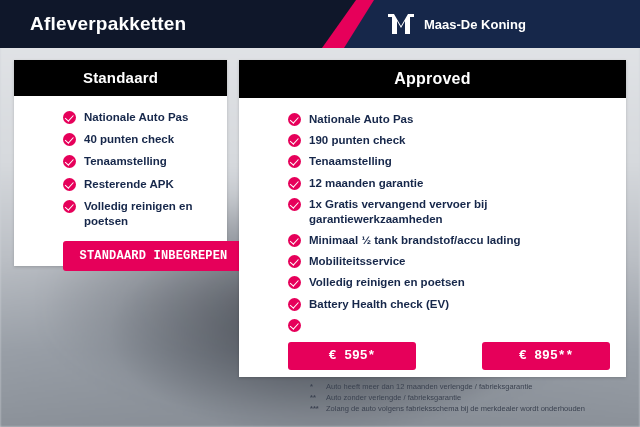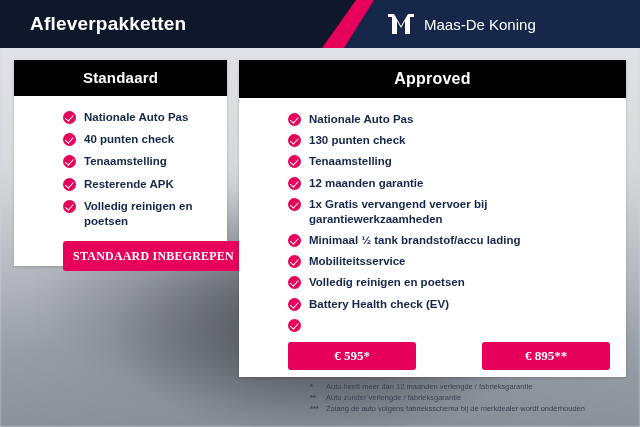--- a/index.html
+++ b/index.html
@@ -66,22 +66,22 @@
     align-items: center;
     padding-left: 44px;
   }
   .brand-mark {
     width: 26px; height: 24px;
     margin-right: 10px;
     flex: none;
   }
   .brand-name {
     color: #ffffff;
-    font-size: 15px;
-    font-weight: normal;
+    font-size: 13px;
+    font-weight: bold;
     white-space: nowrap;
   }
 
   
   .card {
     position: absolute;
     background: #ffffff;
     z-index: 4;
   }
   .card-head {
@@ -145,21 +145,21 @@
 
   
   .btn {
     background: #e6005a;
     color: #ffffff;
     font-weight: bold;
     text-align: center;
     border: none;
     border-radius: 3px;
     cursor: pointer;
-    font-family: Liberation Serif, serif;
+    font-family: Liberation Mono, monospace;
   }
   .btn-standaard {
     display: block;
     width: 181px; height: 30px;
     margin: 12px auto 0 auto;
     font-size: 12px;
     letter-spacing: 0.2px;
   }
   .price-row {
     display: flex;
@@ -237,21 +237,21 @@
 <div class="card card-approved">
   <div class="card-head">Approved</div>
   <div class="card-body">
     <ul class="features">
       <li>
         <span class="check"></span>
         <span class="feat-text">Nationale Auto Pas</span>
       </li>
       <li>
         <span class="check"></span>
-        <span class="feat-text">130 punten check</span>
+        <span class="feat-text">190 punten check</span>
       </li>
       <li>
         <span class="check"></span>
         <span class="feat-text">Tenaamstelling</span>
       </li>
       <li>
         <span class="check"></span>
         <span class="feat-text">12 maanden garantie</span>
       </li>
       <li>

